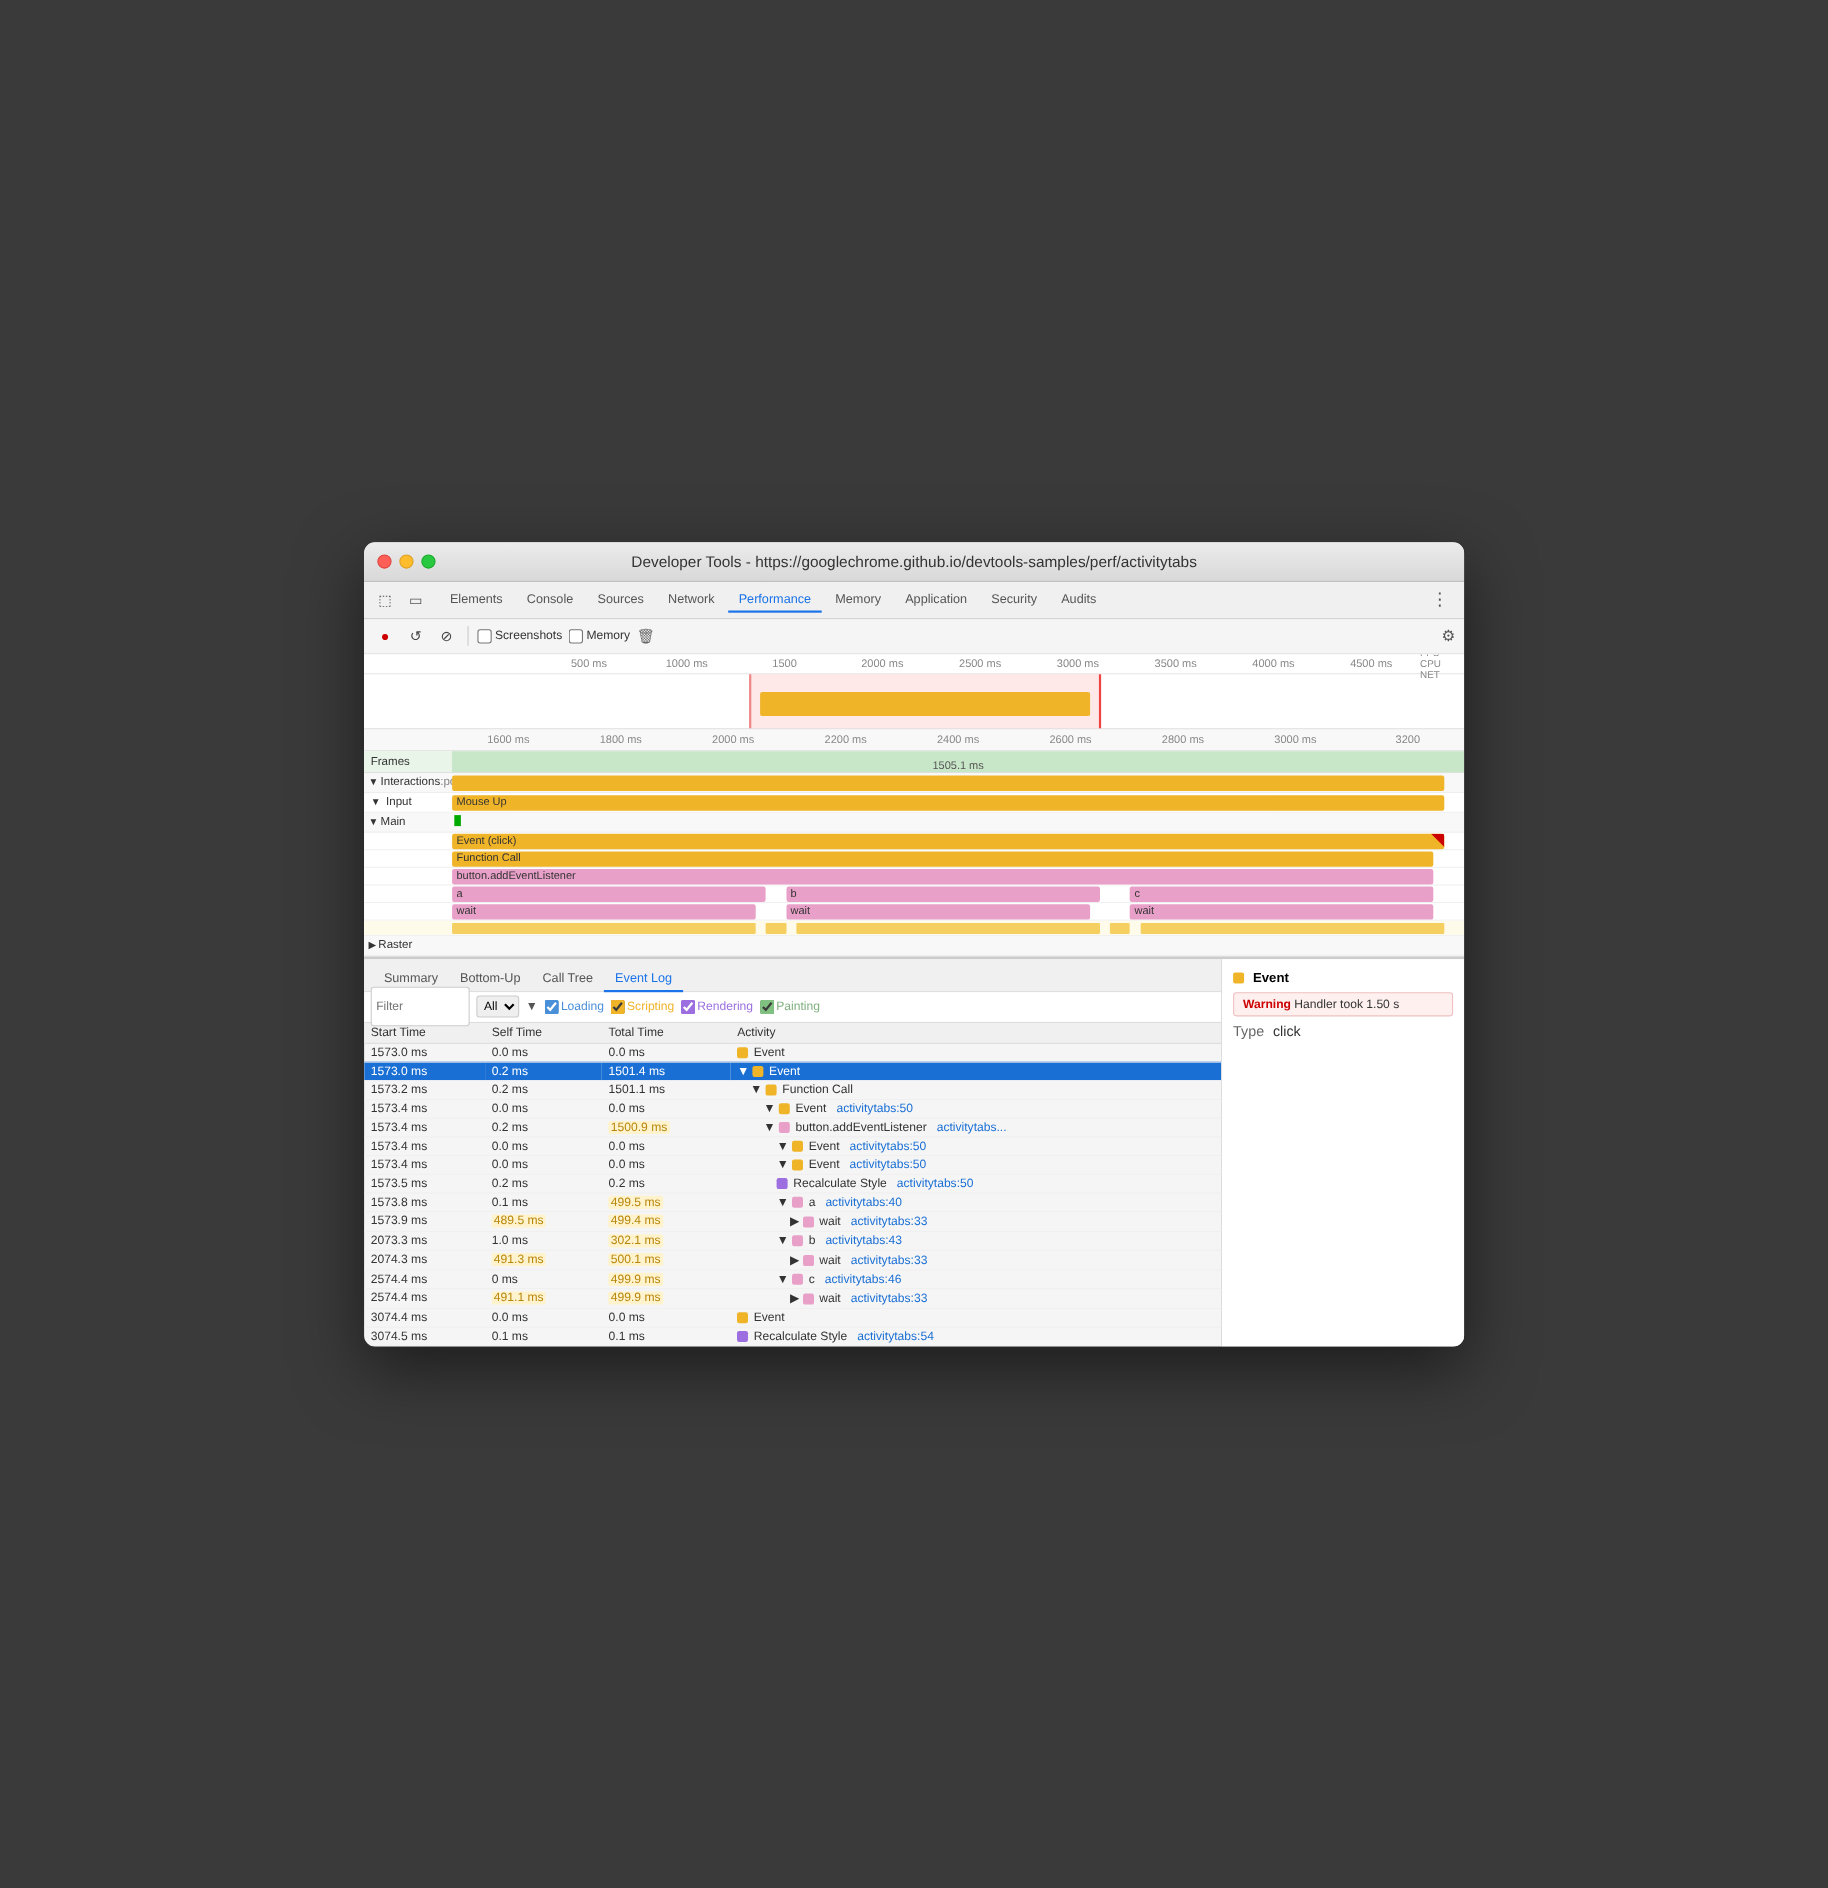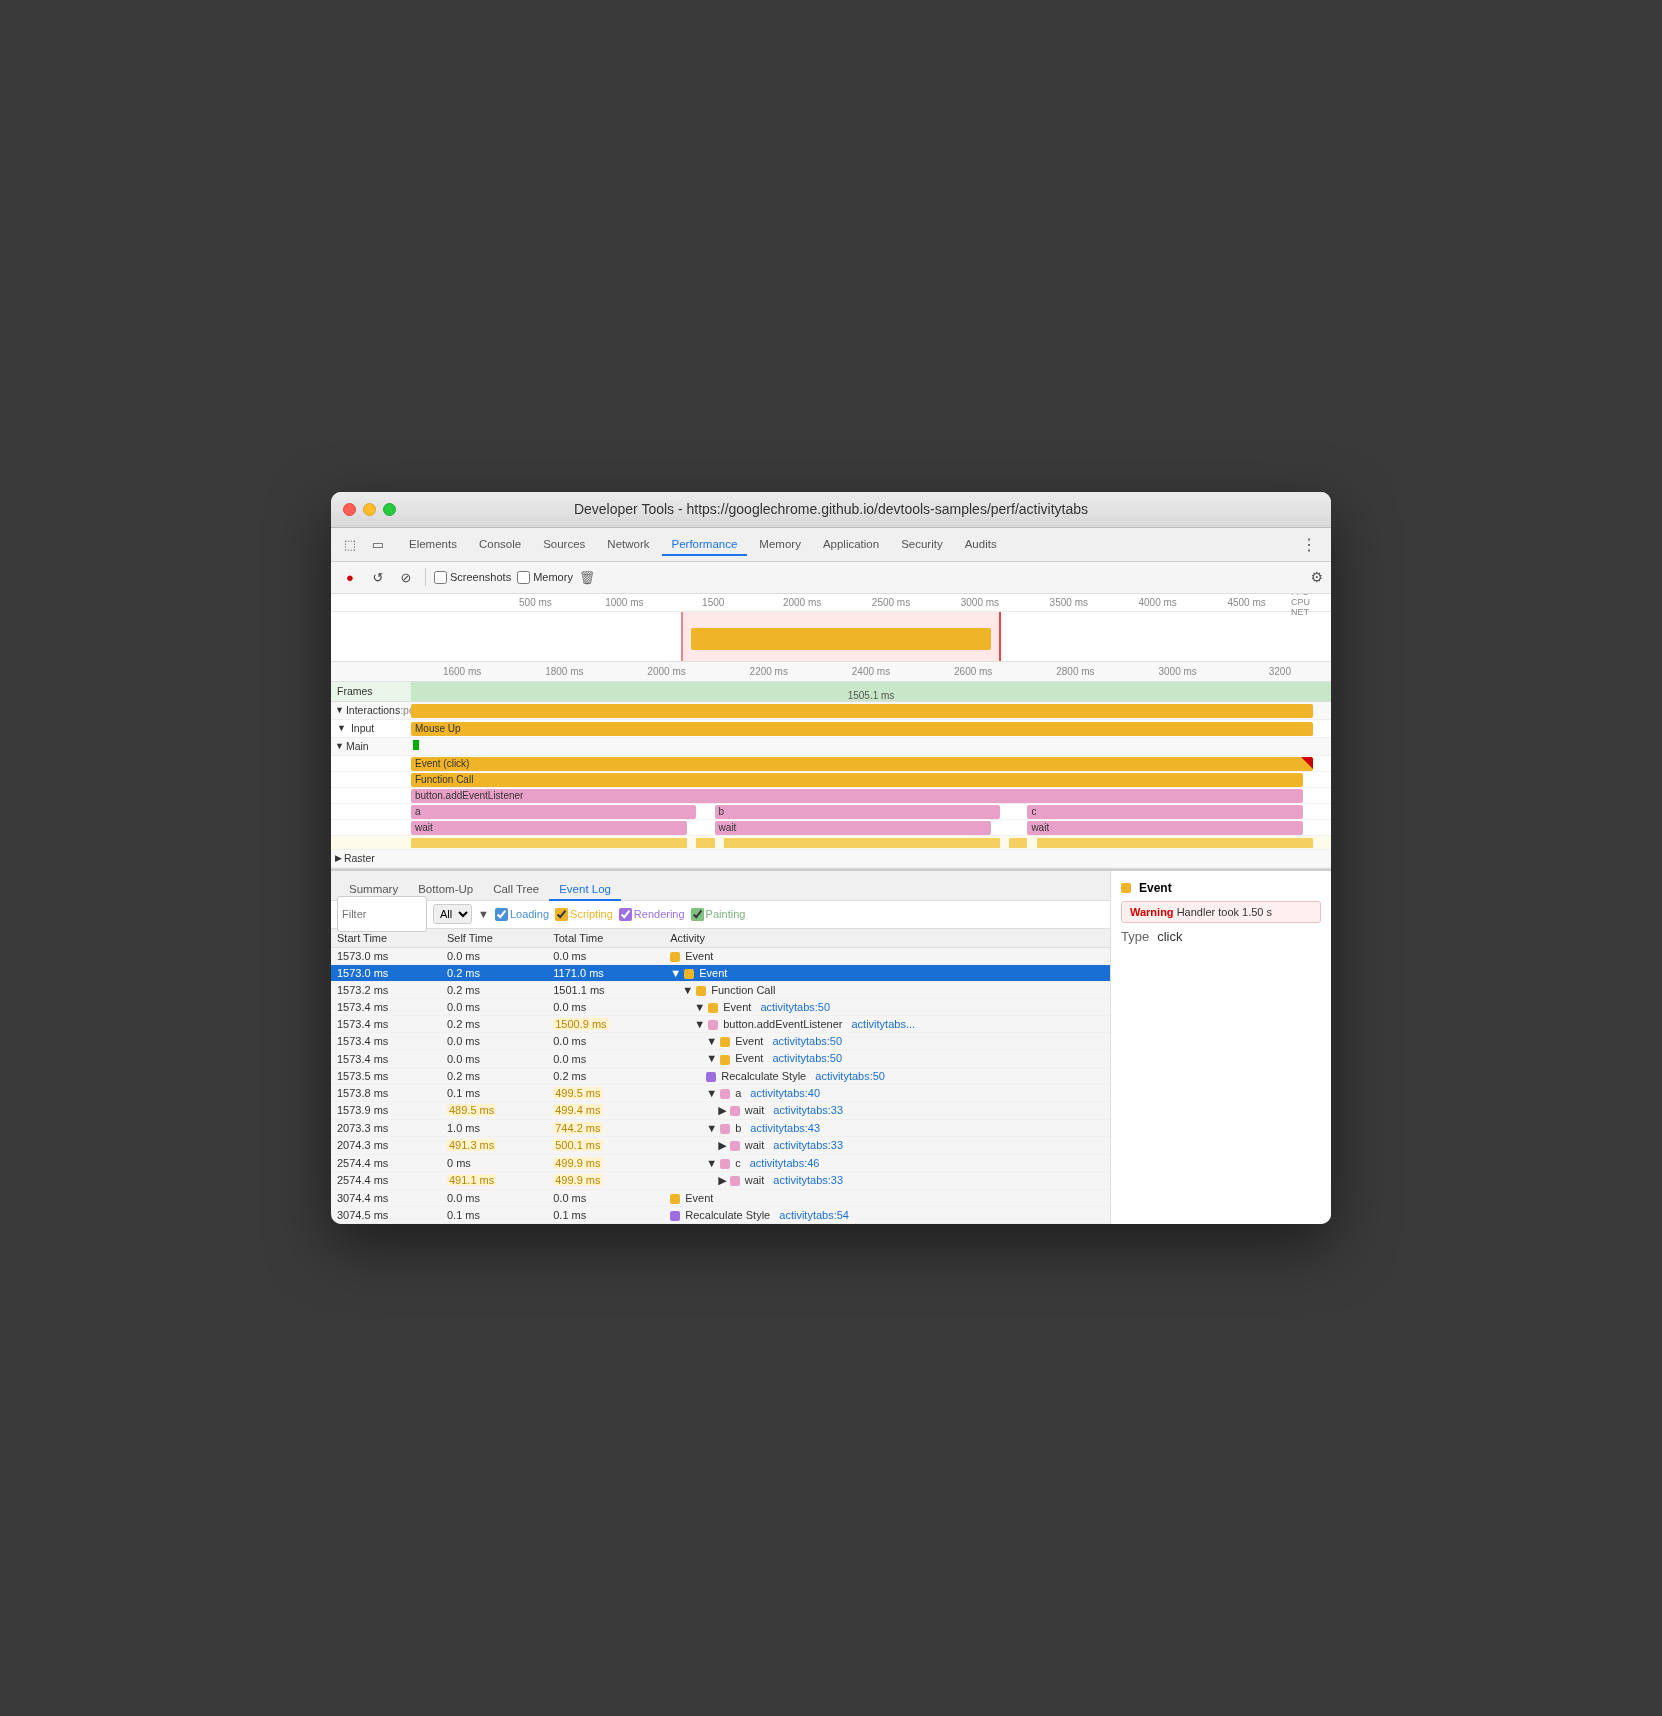--- a/index.html
+++ b/index.html
@@ -687,21 +687,21 @@
                 <td>0.0 ms</td>
                 <td>0.0 ms</td>
                 <td><span style="padding-left:0px;">
       <span class="icon-square" style="background:#f0b429;"></span>
       <span>Event</span>
     </span></td>
               </tr>
               <tr class="selected">
                 <td>1573.0 ms</td>
                 <td>0.2 ms</td>
-                <td>1171.0 ms</td>
+                <td>1501.4 ms</td>
                 <td><span style="padding-left:0px;">
       ▼ <span class="icon-square" style="background:#f0b429;"></span>
       <span>Event</span>
     </span></td>
               </tr>
               <tr>
                 <td>1573.2 ms</td>
                 <td>0.2 ms</td>
                 <td>1501.1 ms</td>
                 <td><span style="padding-left:12px;">
@@ -775,21 +775,21 @@
                 <td><span class="time-highlight">499.4 ms</span></td>
                 <td><span style="padding-left:48px;">
       ▶ <span class="icon-square" style="background:#e8a0c8;"></span>
       <span>wait</span>
     </span>
     <a href="#" class="activity-link" style="margin-left:6px;">activitytabs:33</a></td>
               </tr>
               <tr>
                 <td>2073.3 ms</td>
                 <td>1.0 ms</td>
-                <td><span class="time-highlight">744.2 ms</span></td>
+                <td><span class="time-highlight">302.1 ms</span></td>
                 <td><span style="padding-left:36px;">
       ▼ <span class="icon-square" style="background:#e8a0c8;"></span>
       <span>b</span>
     </span>
     <a href="#" class="activity-link" style="margin-left:6px;">activitytabs:43</a></td>
               </tr>
               <tr>
                 <td>2074.3 ms</td>
                 <td><span class="time-highlight">491.3 ms</span></td>
                 <td><span class="time-highlight">500.1 ms</span></td>

